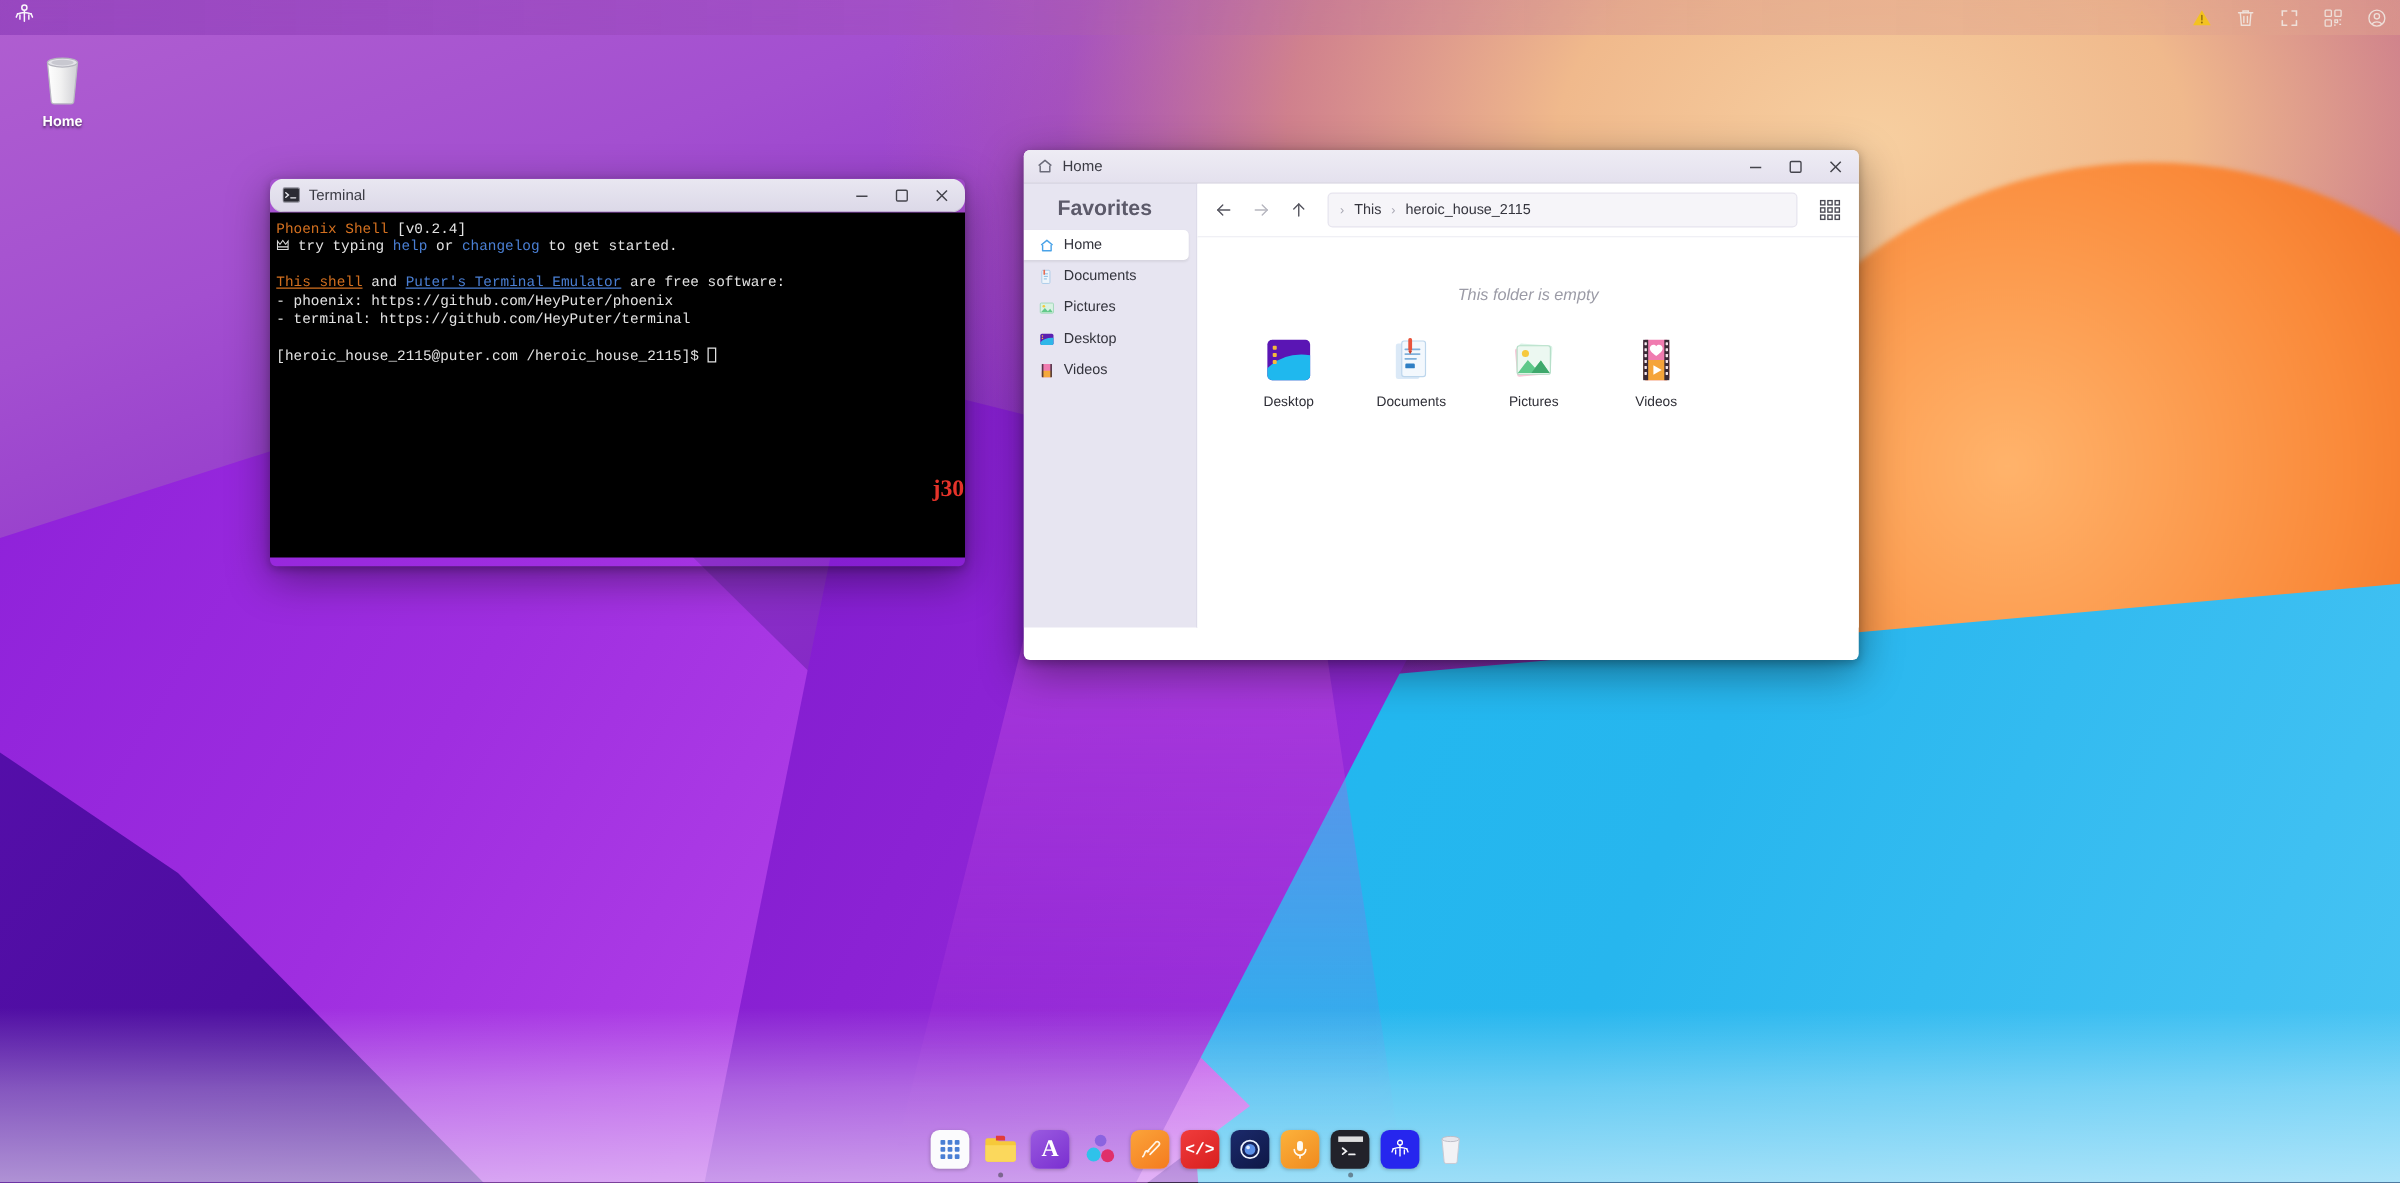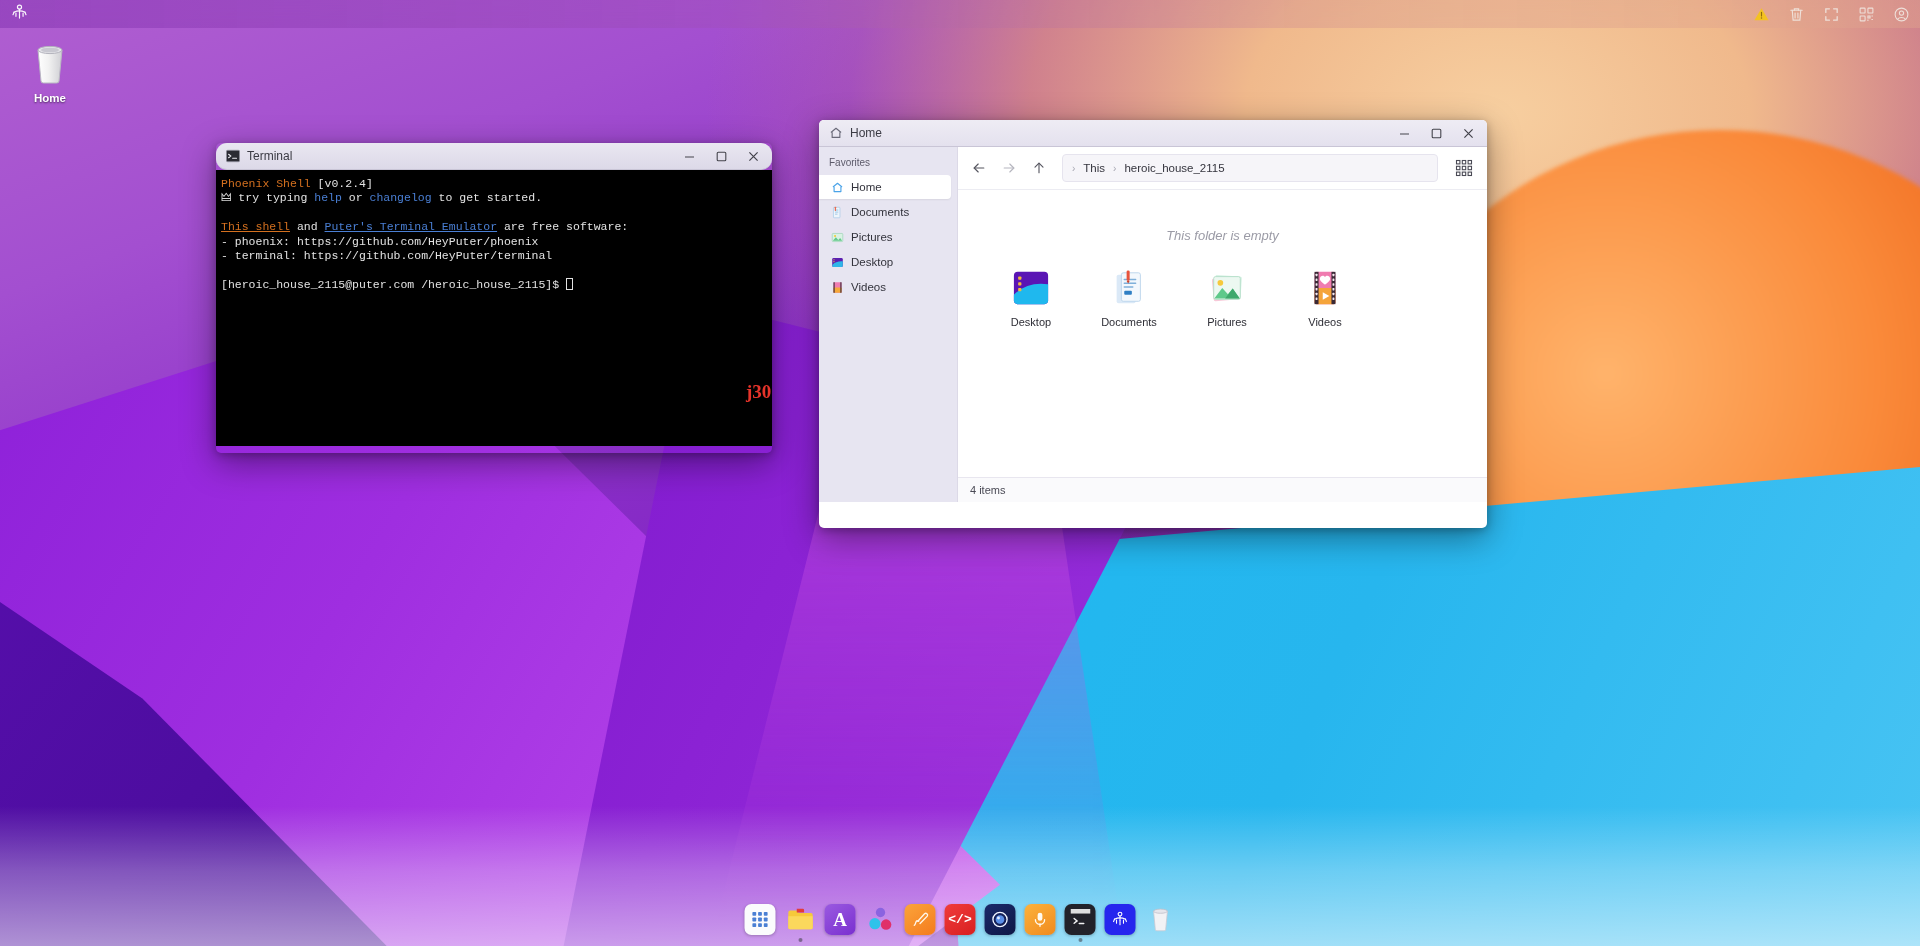--- a/index.html
+++ b/index.html
@@ -154,21 +154,21 @@
 
   
   #win-explorer { left:819px; top:120px; width:668px; height:408px; background:#fff; }
   #win-explorer .titlebar { background:linear-gradient(180deg,#eeecf4 0%,#e4e1ee 100%); }
   .exp-body { display:flex; height:355px; }
   .exp-side {
     width:139px; background:#e7e5f1; padding-top:10px; flex:0 0 auto;
     border-right:1px solid #dcd9e7;
   }
   .side-head {
-    font-size:10px; color:#5c5a6a; padding:0 0 6px 10px; user-select:none;
+    font-size:17px; color:#5c5a6a; padding:0 0 6px 27px; user-select:none;font-weight:bold;
   }
   .side-item {
     display:flex; align-items:center; gap:7px;
     height:24px; padding-left:12px; margin:1px 6px 1px 0;
     font-size:11.5px; color:#33333c; cursor:pointer;
     border-radius:0 4px 4px 0;
   }
   .side-item.active { background:#fff; box-shadow:0 1px 2px rgba(0,0,0,.07); }
   .side-item .sico { width:13px; height:13px; flex:0 0 auto; }
 
@@ -563,23 +563,20 @@
                   <path d="M20 8.5 c-1.6 -2.4 -5.4 -1.2 -5.4 1.8 c0 2.6 3.4 4.6 5.4 6.3 c2 -1.7 5.4 -3.7 5.4 -6.3 c0 -3 -3.8 -4.2 -5.4 -1.8 z" fill="#fff"></path>
                   <path d="M17.6 24.4 L24.6 28.4 L17.6 32.4 Z" fill="#fff"></path>
                 </svg>
               </div>
               <div class="flbl">Videos</div>
             </div>
 
           </div>
         </div>
 
-        <div class="exp-status">
-          <span>4 items</span>
-        </div>
       </div>
     </div>
   </div>
 
   <div id="dock">
 
     <div class="dock-wrap">
       <div class="dock-item" style="background:#fbfbfd;">
         <svg width="19" height="19" viewBox="0 0 20 20">
           <g fill="#4a7fd4">

